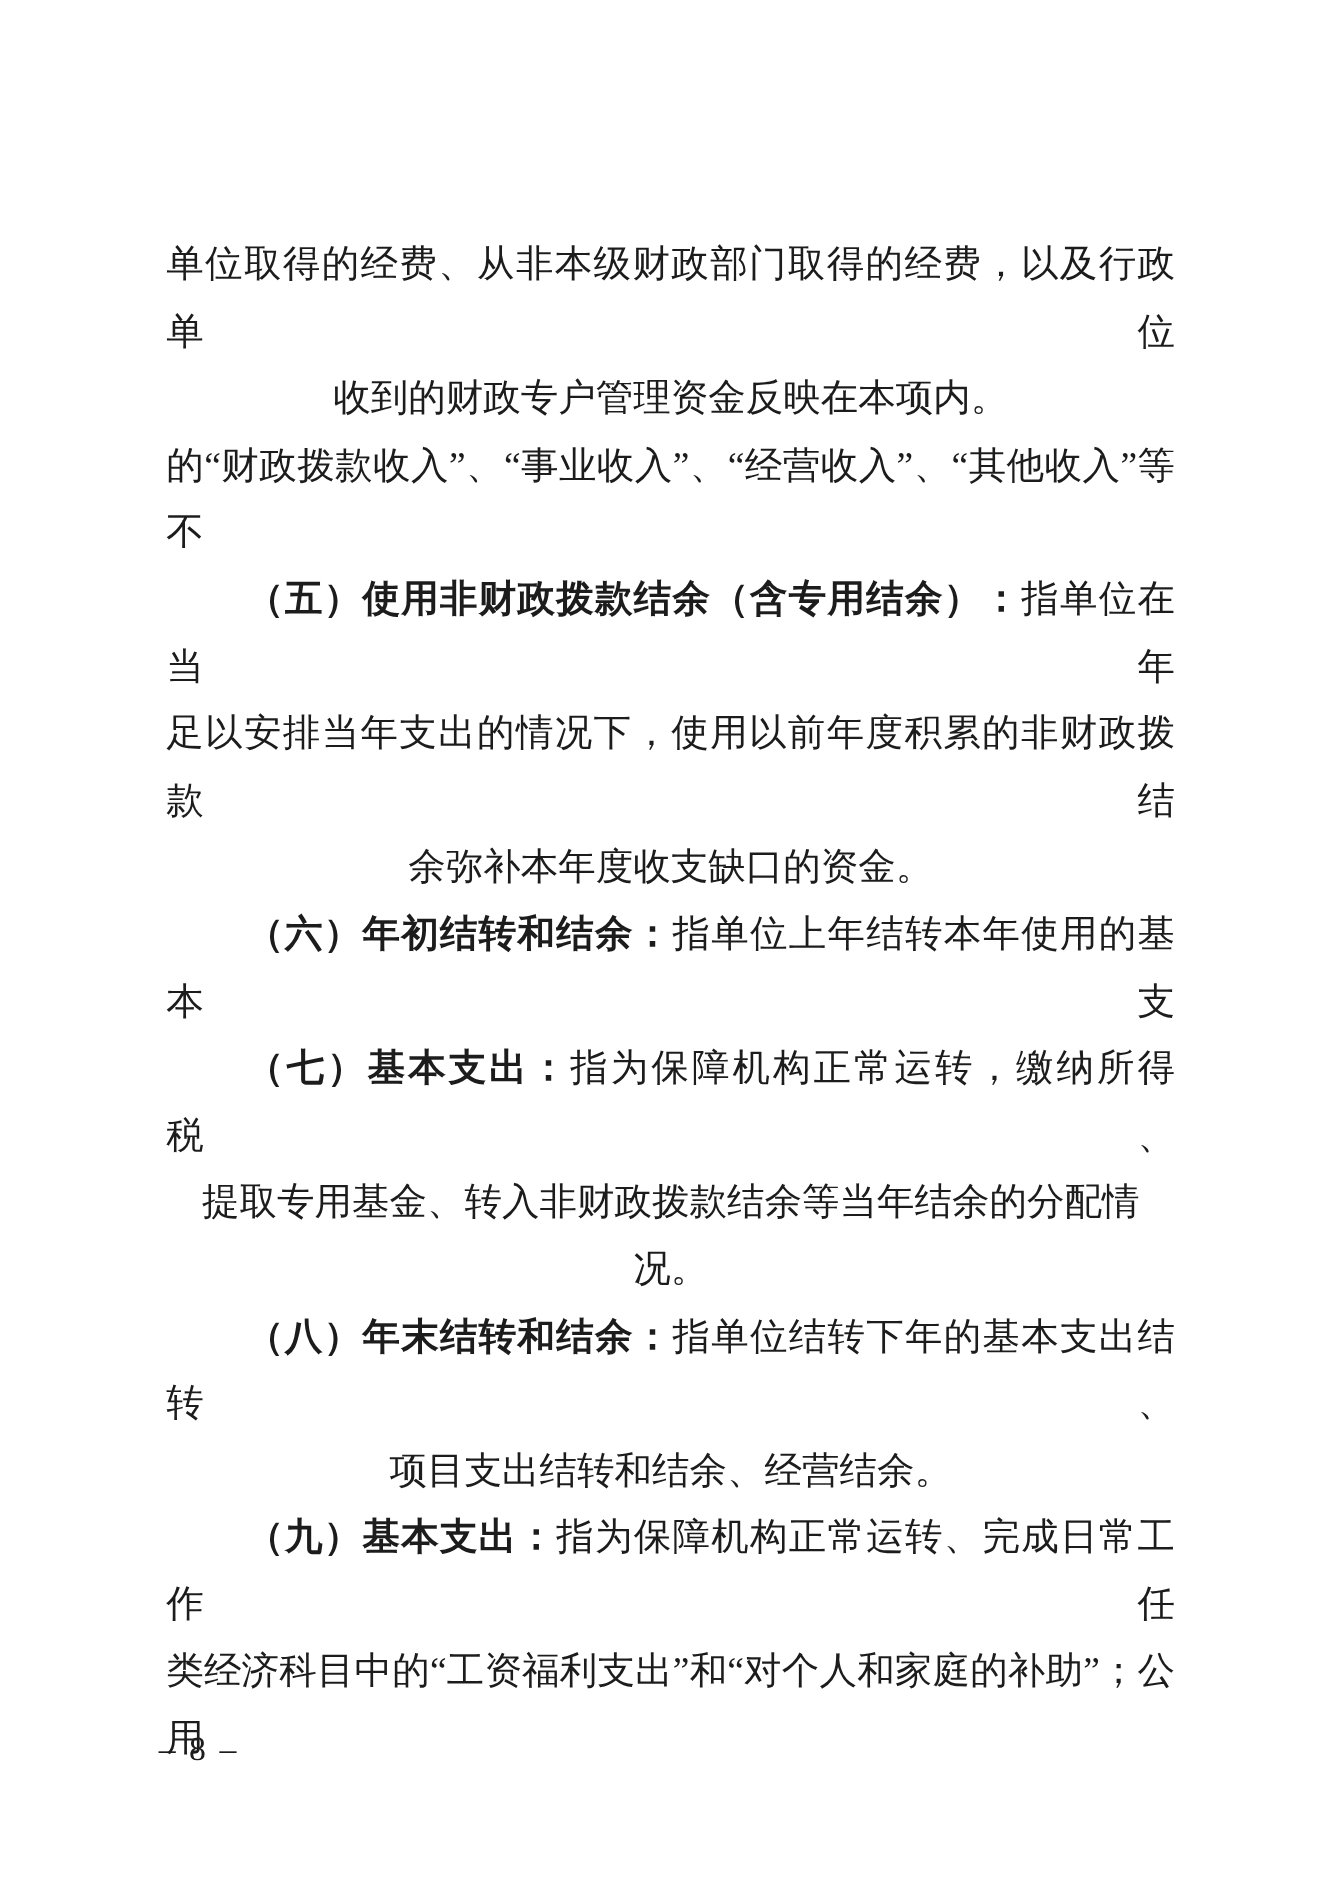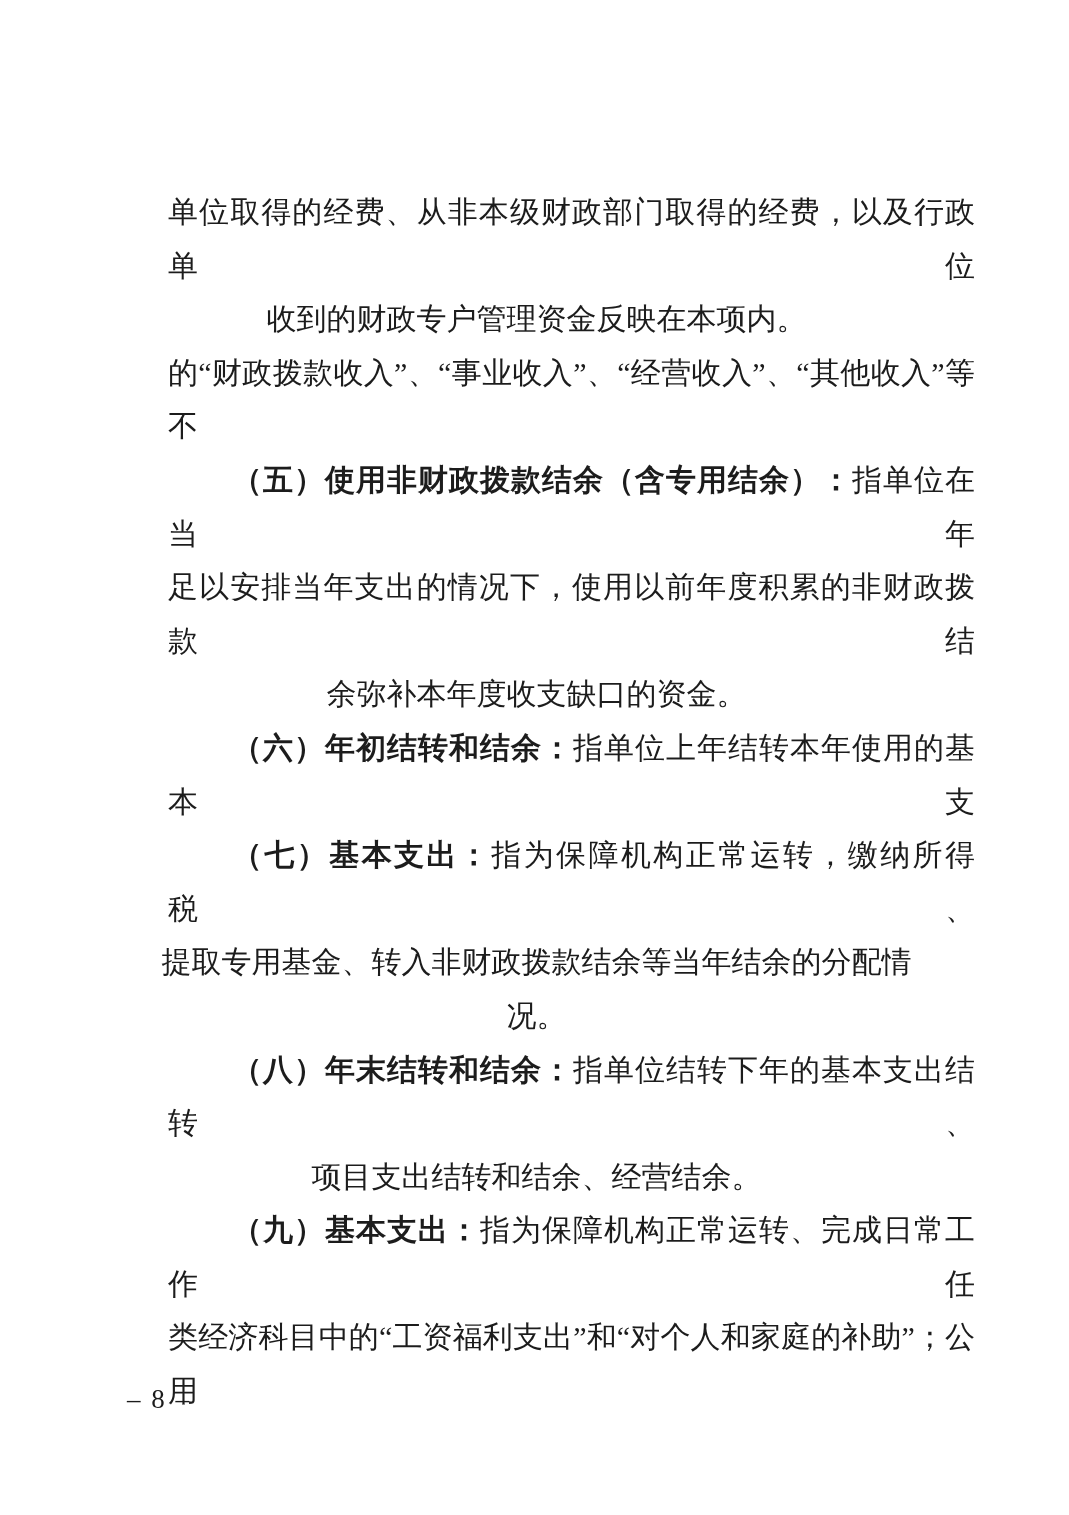--- a/index.html
+++ b/index.html
@@ -30,21 +30,20 @@
     color: #1c1c1c;
   }
   .line {
     width: 807px;
     white-space: nowrap;
   }
   .line.j {
     text-align: justify;
     text-align-last: justify;
     white-space: normal;
-    margin-left: 35px;
   }
   .line.e {
     text-align: center;
     white-space: normal;
   }
   .line.indent {
     text-indent: 64px;
   }
   .b {
     font-weight: 700;

